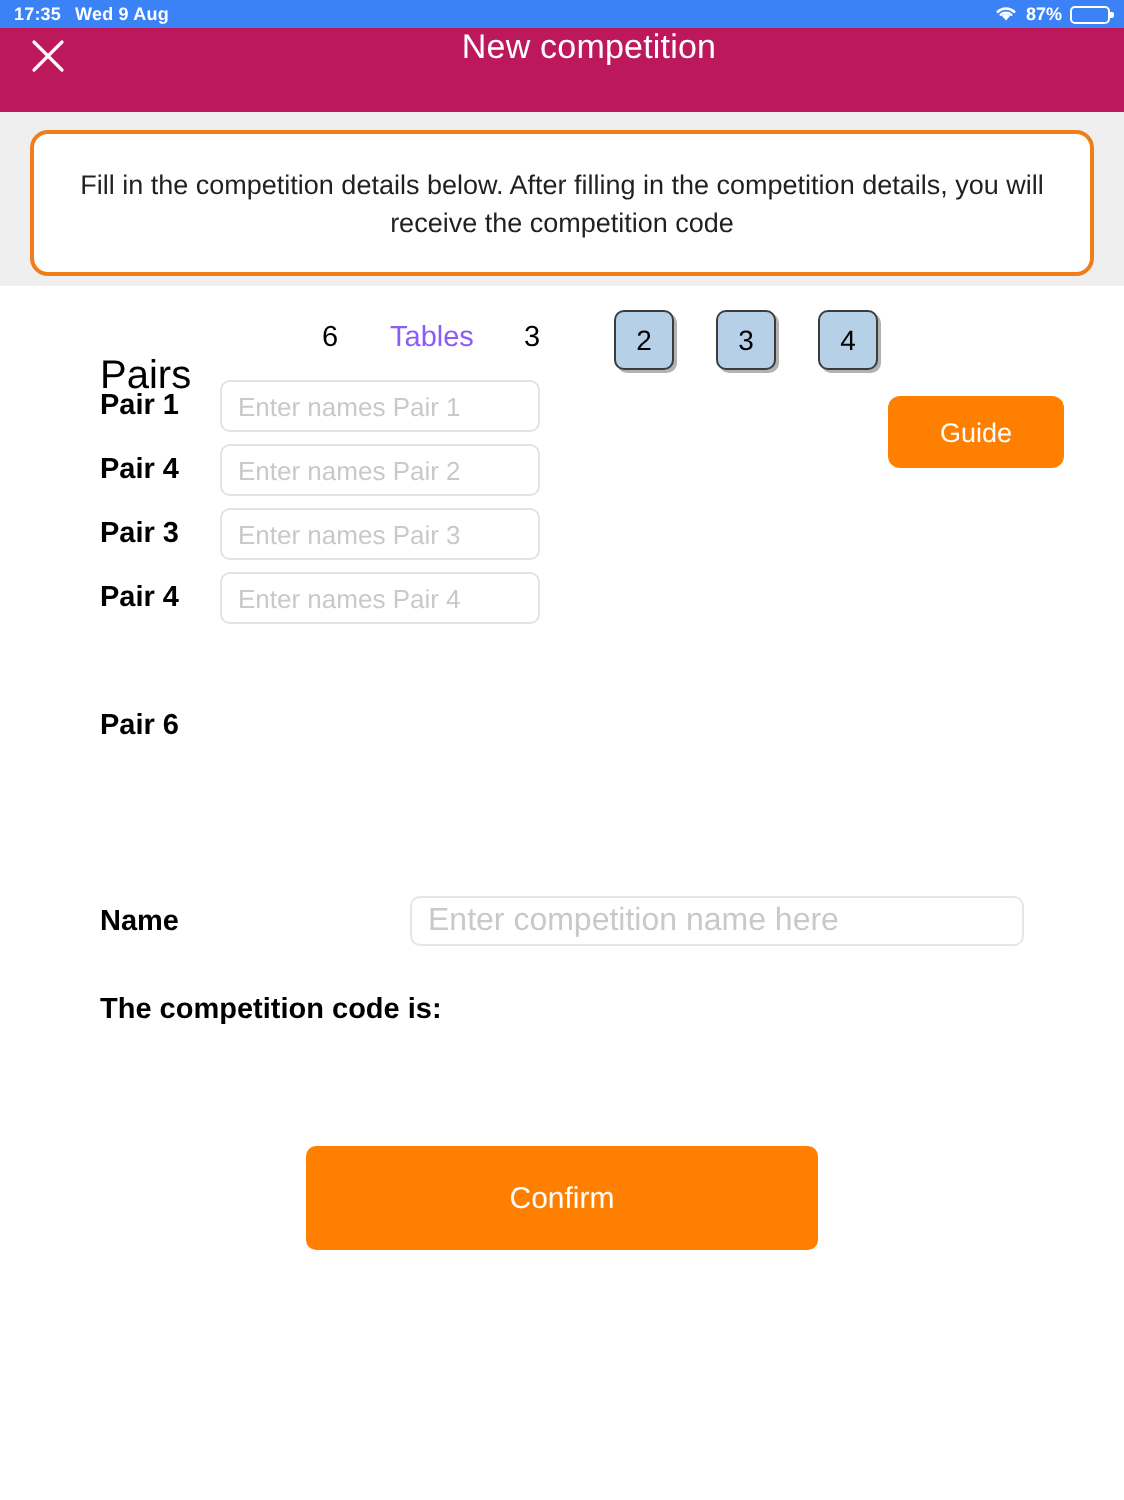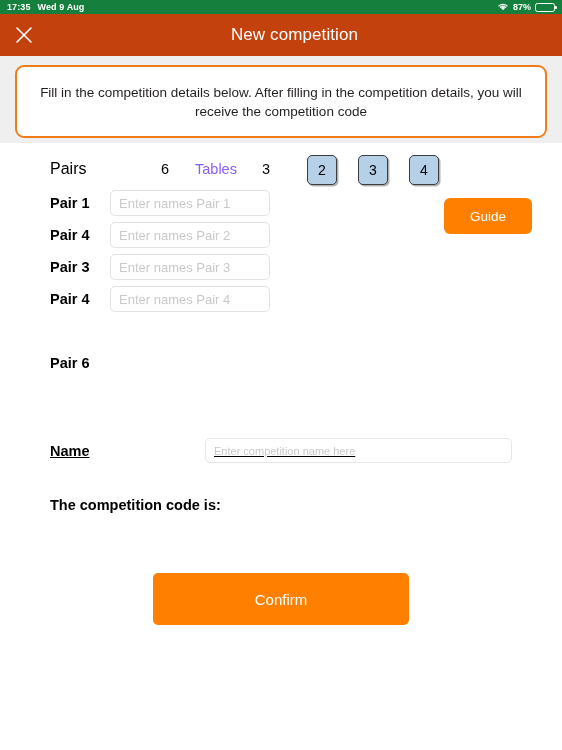--- a/index.html
+++ b/index.html
@@ -18,21 +18,21 @@
     height: 750px;
     background: #ffffff;
   }
 
   
   .status-bar {
     position: absolute;
     top: 0; left: 0;
     width: 562px;
     height: 14px;
-    background: #15803d;
+    background: #3b82f6;
     display: flex;
     align-items: center;
     justify-content: space-between;
     padding: 0 7px;
     color: #ffffff;
   }
   .status-left {
     display: flex;
     align-items: center;
     gap: 7px;
@@ -72,23 +72,23 @@
     background: #ffffff;
     border-radius: 1px;
   }
 
   
   .nav-bar {
     position: absolute;
     top: 14px; left: 0;
     width: 562px;
     height: 42px;
-    background: #c2410c;
-    display: flex;
-    align-items: center;
+    background: #be185d;
+    display: flex;
+    align-items: flex-start;
     padding-left: 27px;
   }
   .close-btn {
     position: absolute;
     left: 10px;
     width: 28px;
     height: 28px;
     display: flex;
     align-items: center;
     justify-content: center;
@@ -132,21 +132,21 @@
   }
 
   
   .counts-row {
     position: absolute;
     top: 160px;
     left: 0;
     width: 562px;
     height: 24px;
   }
-  .label-pairs   { position: absolute; left: 50px;  top: 0; font-size: 16px; color: #000; }
+  .label-pairs   { position: absolute; left: 50px;  top: 17px; font-size: 20px; color: #000; }
   .value-pairs   { position: absolute; left: 161px; top: 1px; font-size: 14.5px; color: #000; }
   .label-tables  { position: absolute; left: 195px; top: 1px; font-size: 14.5px; color: #8b5cf6; }
   .value-tables  { position: absolute; left: 262px; top: 1px; font-size: 14.5px; color: #000; }
 
   .table-btn {
     position: absolute;
     top: -5px;
     width: 30px;
     height: 30px;
     background: #b6d0e8;
@@ -207,41 +207,40 @@
     color: #ffffff;
     font-size: 13.5px;
     cursor: pointer;
     font-family: "Liberation Sans", sans-serif;
   }
 
   
   .name-row {
     position: absolute;
     left: 50px;
-    top: 443px;
+    top: 453px;
     width: 462px;
     height: 15px;
     display: flex;
     align-items: center;
-    text-decoration: underline;
   }
   .name-label {
     width: 155px;
     font-size: 14.5px;
     font-weight: bold;
     color: #000;
   }
   .name-input {
     width: 307px;
     height: 25px;
     border: 1px solid #e6e6e8;
     border-radius: 5px;
     background: #ffffff;
     padding: 4px 8px;
-    font-size: 11px;
+    font-size: 16px;
     color: #000;
     font-family: "Liberation Sans", sans-serif;
     outline: none;
   }
   .name-input::placeholder { color: #c9c9cc; }
 
   
   .code-text {
     position: absolute;
     left: 50px;

